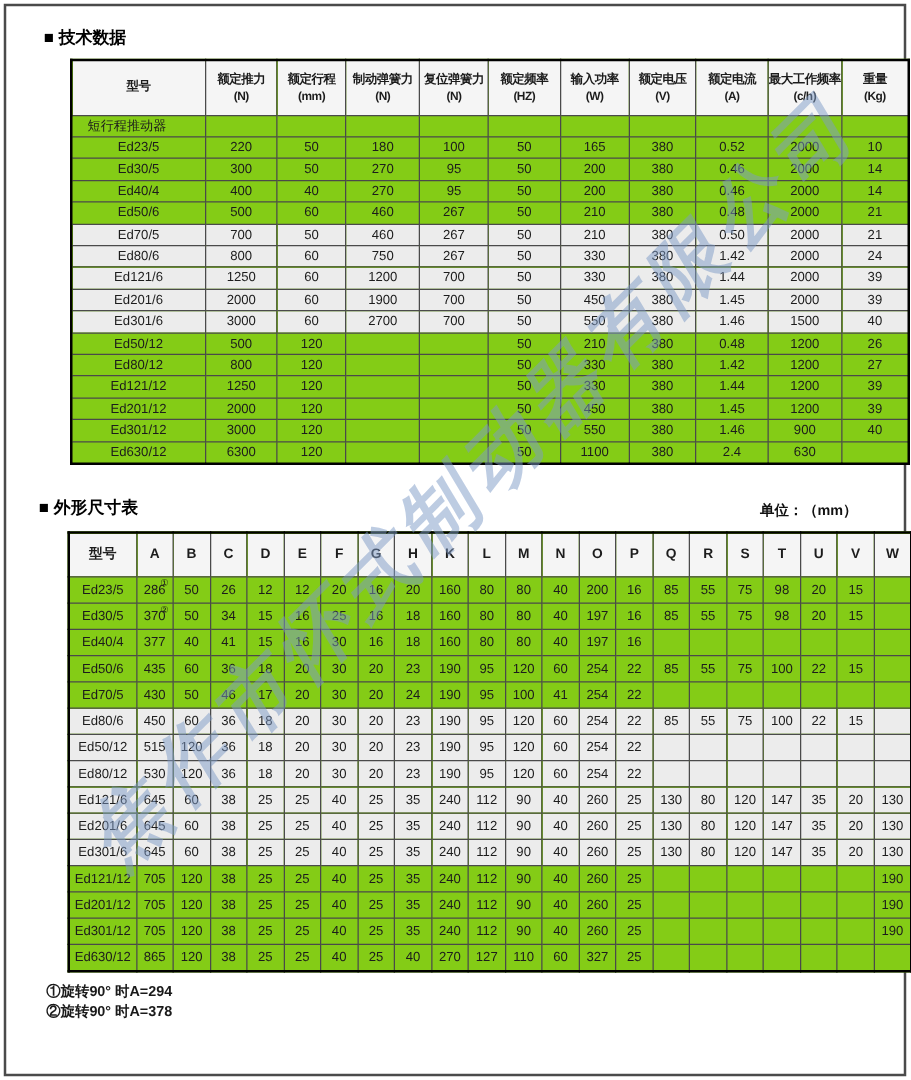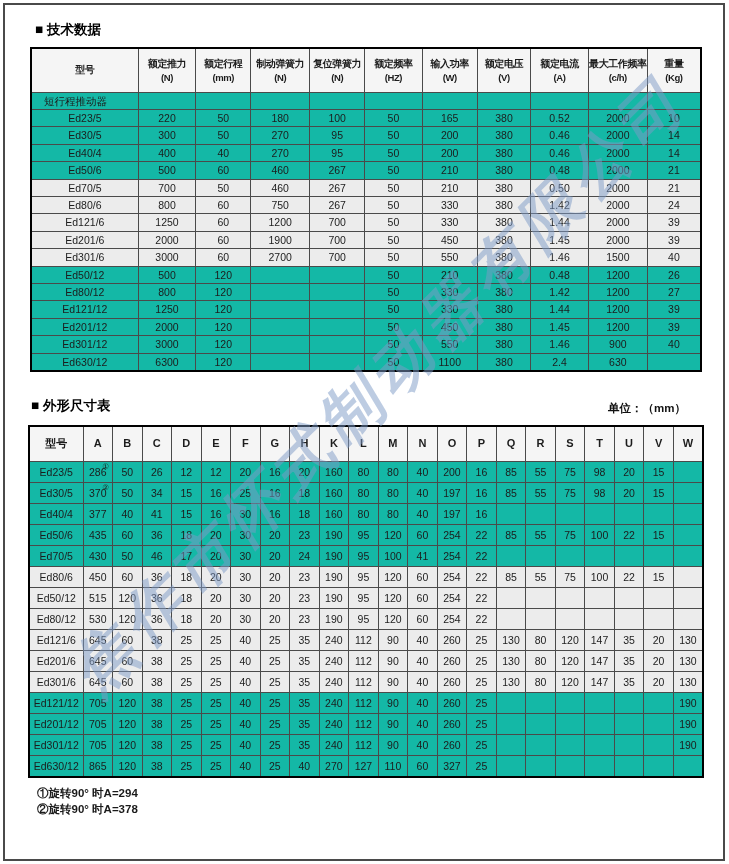--- a/index.html
+++ b/index.html
@@ -4,21 +4,21 @@
 <style>
   *{box-sizing:border-box;margin:0;padding:0}
   html,body{background:#ffffff}
   body{font-family:"Liberation Sans",sans-serif;}
   .page{position:relative;width:729px;height:864px;background:#fff;overflow:hidden;color:#1a1a1a;}
   .page-frame{position:absolute;left:3px;top:3px;width:722px;height:858px;border:2px solid #4a4a4a;}
   .t-title{position:absolute;font-weight:bold;font-size:13.5px;color:#000;}
   .t1-title{left:35px;top:21px;}
   .t2-title{left:31px;top:397px;}
   .unit-label{position:absolute;left:608px;top:401px;font-size:11.5px;font-weight:bold;color:#111;}
-  table{border-collapse:collapse;table-layout:fixed;background:#14b8a6;}
+  table{border-collapse:collapse;table-layout:fixed;background:#84cc16;margin-left:26px;}
   .t1{position:absolute;left:30px;top:47px;width:672px;border:2px solid #000;font-size:10.5px;}
   .t2{position:absolute;left:28px;top:425px;width:676px;border:2px solid #000;font-size:10.5px;}
   th,td{border:1px solid #4a4a4a;text-align:center;vertical-align:middle;overflow:hidden;white-space:nowrap;color:#1c1c1c;}
   th{background:#f5f5f5;font-weight:bold;line-height:1.4;}
   .t1 th{height:44px;font-size:10px;letter-spacing:-0.4px;}
   .t2 th{height:35px;font-size:11px;}
   .t1 td{height:16.4px;line-height:16.4px;}
   .t2 td{height:20px;line-height:20px;}
   tr.shade td{background:var(--shade,#ececec);}
   tr.section td.model{text-align:left;padding-left:12px;}

